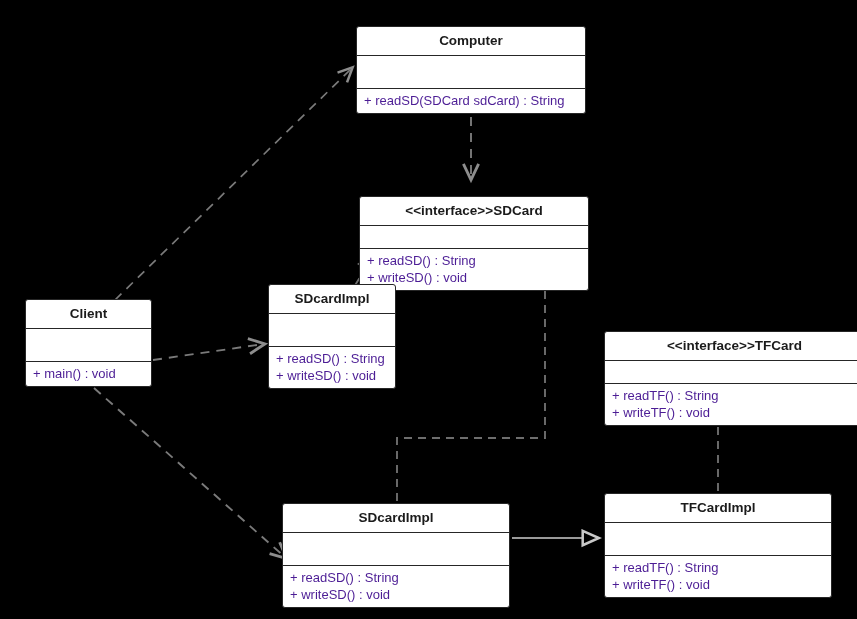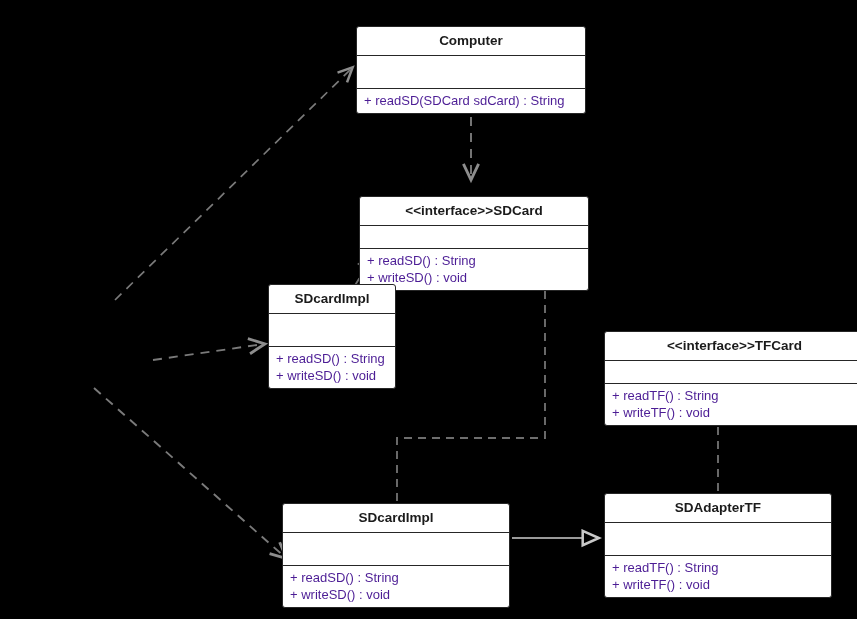--- a/index.html
+++ b/index.html
@@ -113,20 +113,27 @@
 
   <div class="uml-class" style="left:359px; top:196px; width:230px;">
     <div class="uml-header">&lt;&lt;interface&gt;&gt;SDCard</div>
     <div class="uml-attrs thin"></div>
     <div class="uml-ops">
       <div class="op">+ readSD() : String</div>
       <div class="op">+ writeSD() : void</div>
     </div>
   </div>
 
+  <div class="uml-class" style="left:25px; top:299px; width:127px;">
+    <div class="uml-header">Client</div>
+    <div class="uml-attrs"></div>
+    <div class="uml-ops">
+      <div class="op">+ main() : void</div>
+    </div>
+  </div>
 
   <div class="uml-class" style="left:268px; top:284px; width:128px;">
     <div class="uml-header">SDcardImpl</div>
     <div class="uml-attrs"></div>
     <div class="uml-ops">
       <div class="op">+ readSD() : String</div>
       <div class="op">+ writeSD() : void</div>
     </div>
   </div>
 
@@ -142,21 +149,21 @@
   <div class="uml-class" style="left:282px; top:503px; width:228px;">
     <div class="uml-header">SDcardImpl</div>
     <div class="uml-attrs"></div>
     <div class="uml-ops">
       <div class="op">+ readSD() : String</div>
       <div class="op">+ writeSD() : void</div>
     </div>
   </div>
 
   <div class="uml-class" style="left:604px; top:493px; width:228px;">
-    <div class="uml-header">SDAdapterTF</div>
+    <div class="uml-header">TFCardImpl</div>
     <div class="uml-attrs"></div>
     <div class="uml-ops">
       <div class="op">+ readTF() : String</div>
       <div class="op">+ writeTF() : void</div>
     </div>
   </div>
 
 </div>
 
 </body></html>

